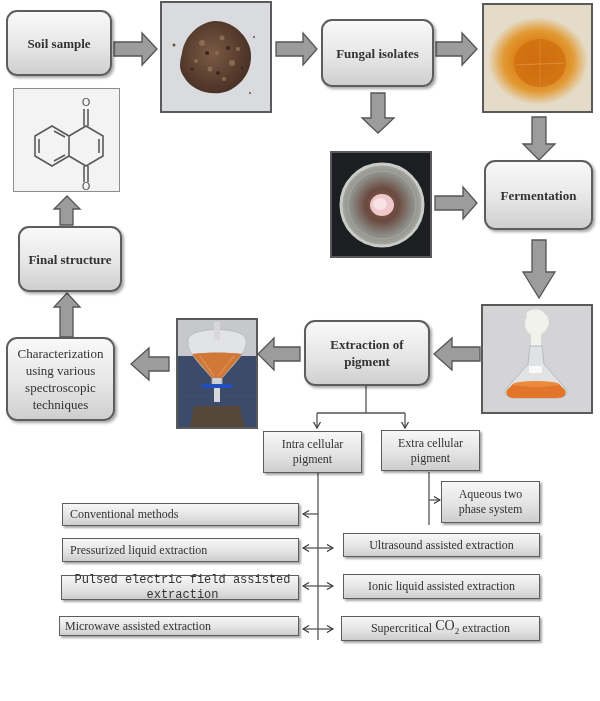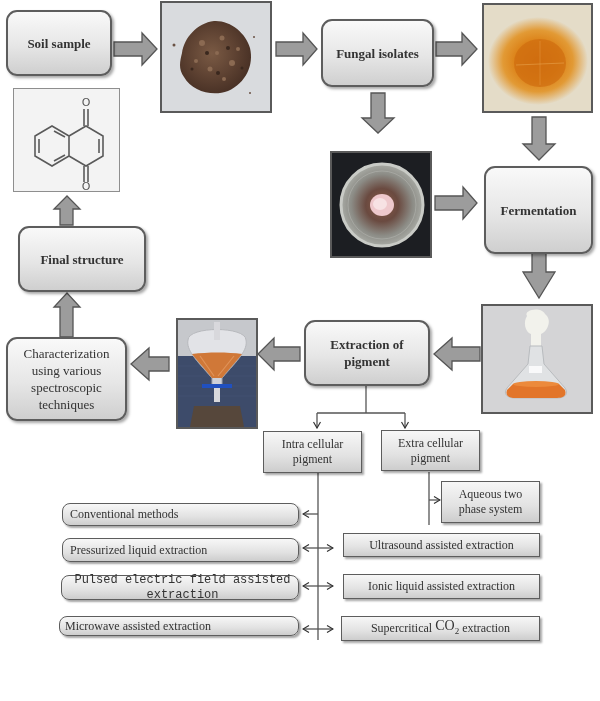--- a/index.html
+++ b/index.html
@@ -15,21 +15,21 @@
   }
   .sbox {
     position: absolute; box-sizing: border-box;
     border: 1.5px solid #5d5d5d;
     background: linear-gradient(to bottom, #f7f7f7 0%, #e2e2e2 60%, #cdcdcd 100%);
     box-shadow: 2px 2px 2px rgba(0,0,0,0.35);
     display: flex; align-items: center; text-align: center;
     font-size: 12px; line-height: 15px; color: #333;
   }
   .sbox.center { justify-content: center; }
-  .sbox.left { justify-content: flex-start; padding-left: 7px; border-radius: 8px; }
+  .sbox.left { justify-content: flex-start; padding-left: 7px; }
   .photo {
     position: absolute; box-sizing: border-box;
     border: 2px solid #5a5a5a; overflow: hidden;
   }
   svg.overlay { position: absolute; left: 0; top: 0; }
   sub { font-size: 9px; }
   .co2 { font-size: 14px; }
 </style>
 </head>
 <body>
@@ -91,37 +91,37 @@
 </svg>
 
 <div class="rbox" style="left:6px;top:10px;width:106px;height:66px;">
   <span>Soil sample</span>
 </div>
 
 <div class="rbox" style="left:321px;top:19px;width:113px;height:68px;">
   <span>Fungal isolates</span>
 </div>
 
-<div class="rbox" style="left:484px;top:166px;width:109px;height:88px;">
+<div class="rbox" style="left:484px;top:160px;width:109px;height:70px;">
   <span>Fermentation</span>
 </div>
 
 <div class="rbox" style="left:304px;top:320px;width:126px;height:66px;flex-direction:column;">
   <span>Extraction of</span>
   <span>pigment</span>
 </div>
 
-<div class="rbox" style="left:6px;top:337px;width:121px;height:84px;flex-direction:column;font-weight:normal;font-size:13px;line-height:17px;">
+<div class="rbox" style="left:6px;top:337px;width:109px;height:84px;flex-direction:column;font-weight:normal;font-size:13px;line-height:17px;">
   <span>Characterization</span>
   <span>using various</span>
   <span>spectroscopic</span>
   <span>techniques</span>
 </div>
 
-<div class="rbox" style="left:18px;top:226px;width:128px;height:66px;">
+<div class="rbox" style="left:18px;top:226px;width:104px;height:66px;">
   <span>Final structure</span>
 </div>
 
 <div class="sbox center" style="left:263px;top:431px;width:99px;height:42px;flex-direction:column;">
   <span>Intra cellular</span>
   <span>pigment</span>
 </div>
 
 <div class="sbox center" style="left:381px;top:430px;width:99px;height:41px;flex-direction:column;">
   <span>Extra cellular</span>

